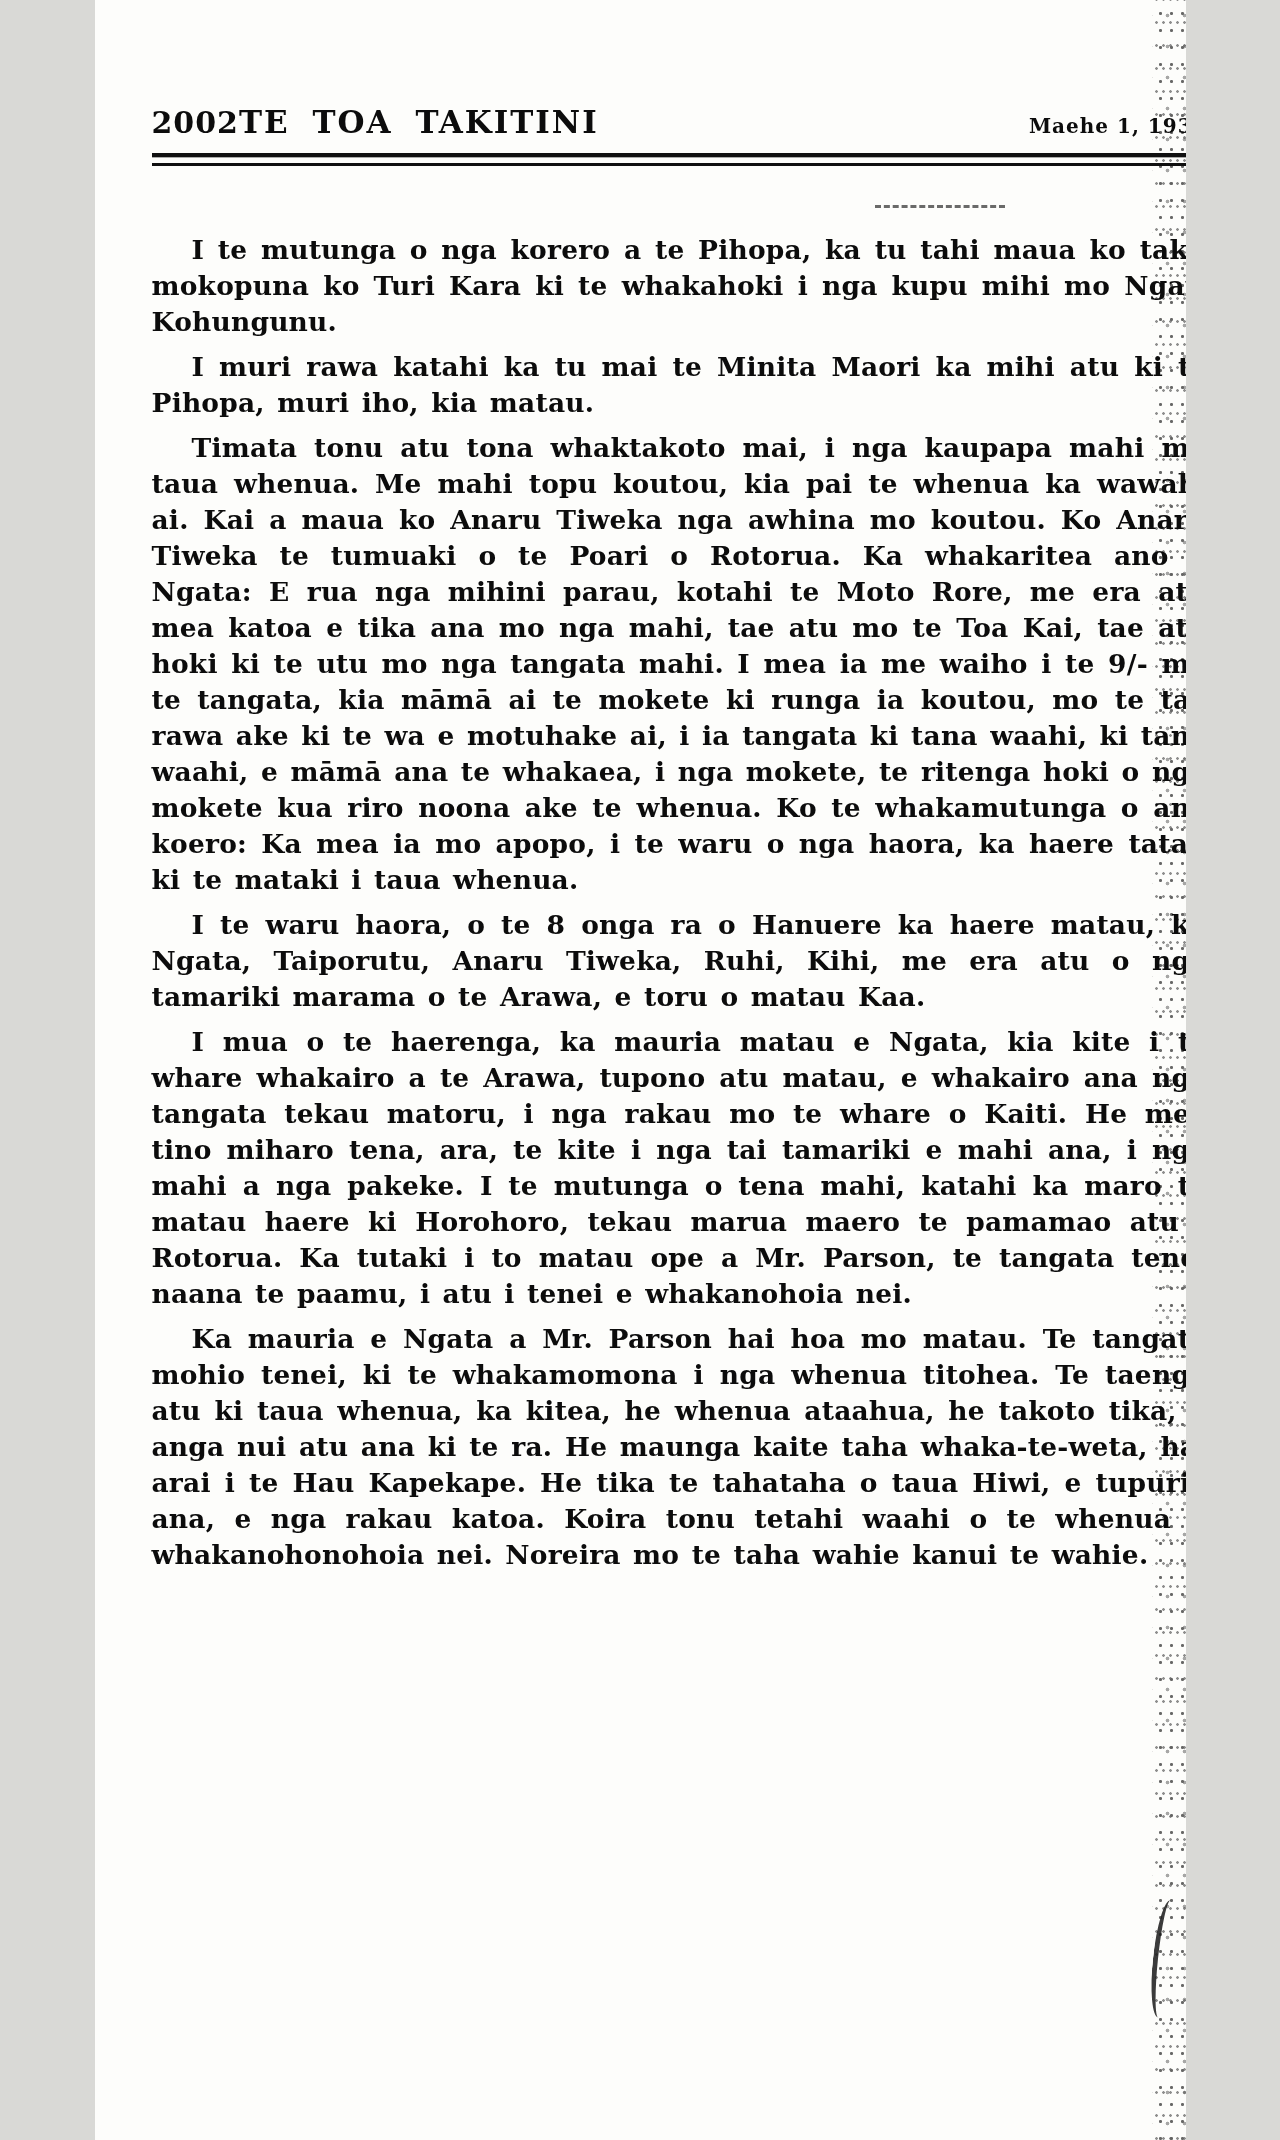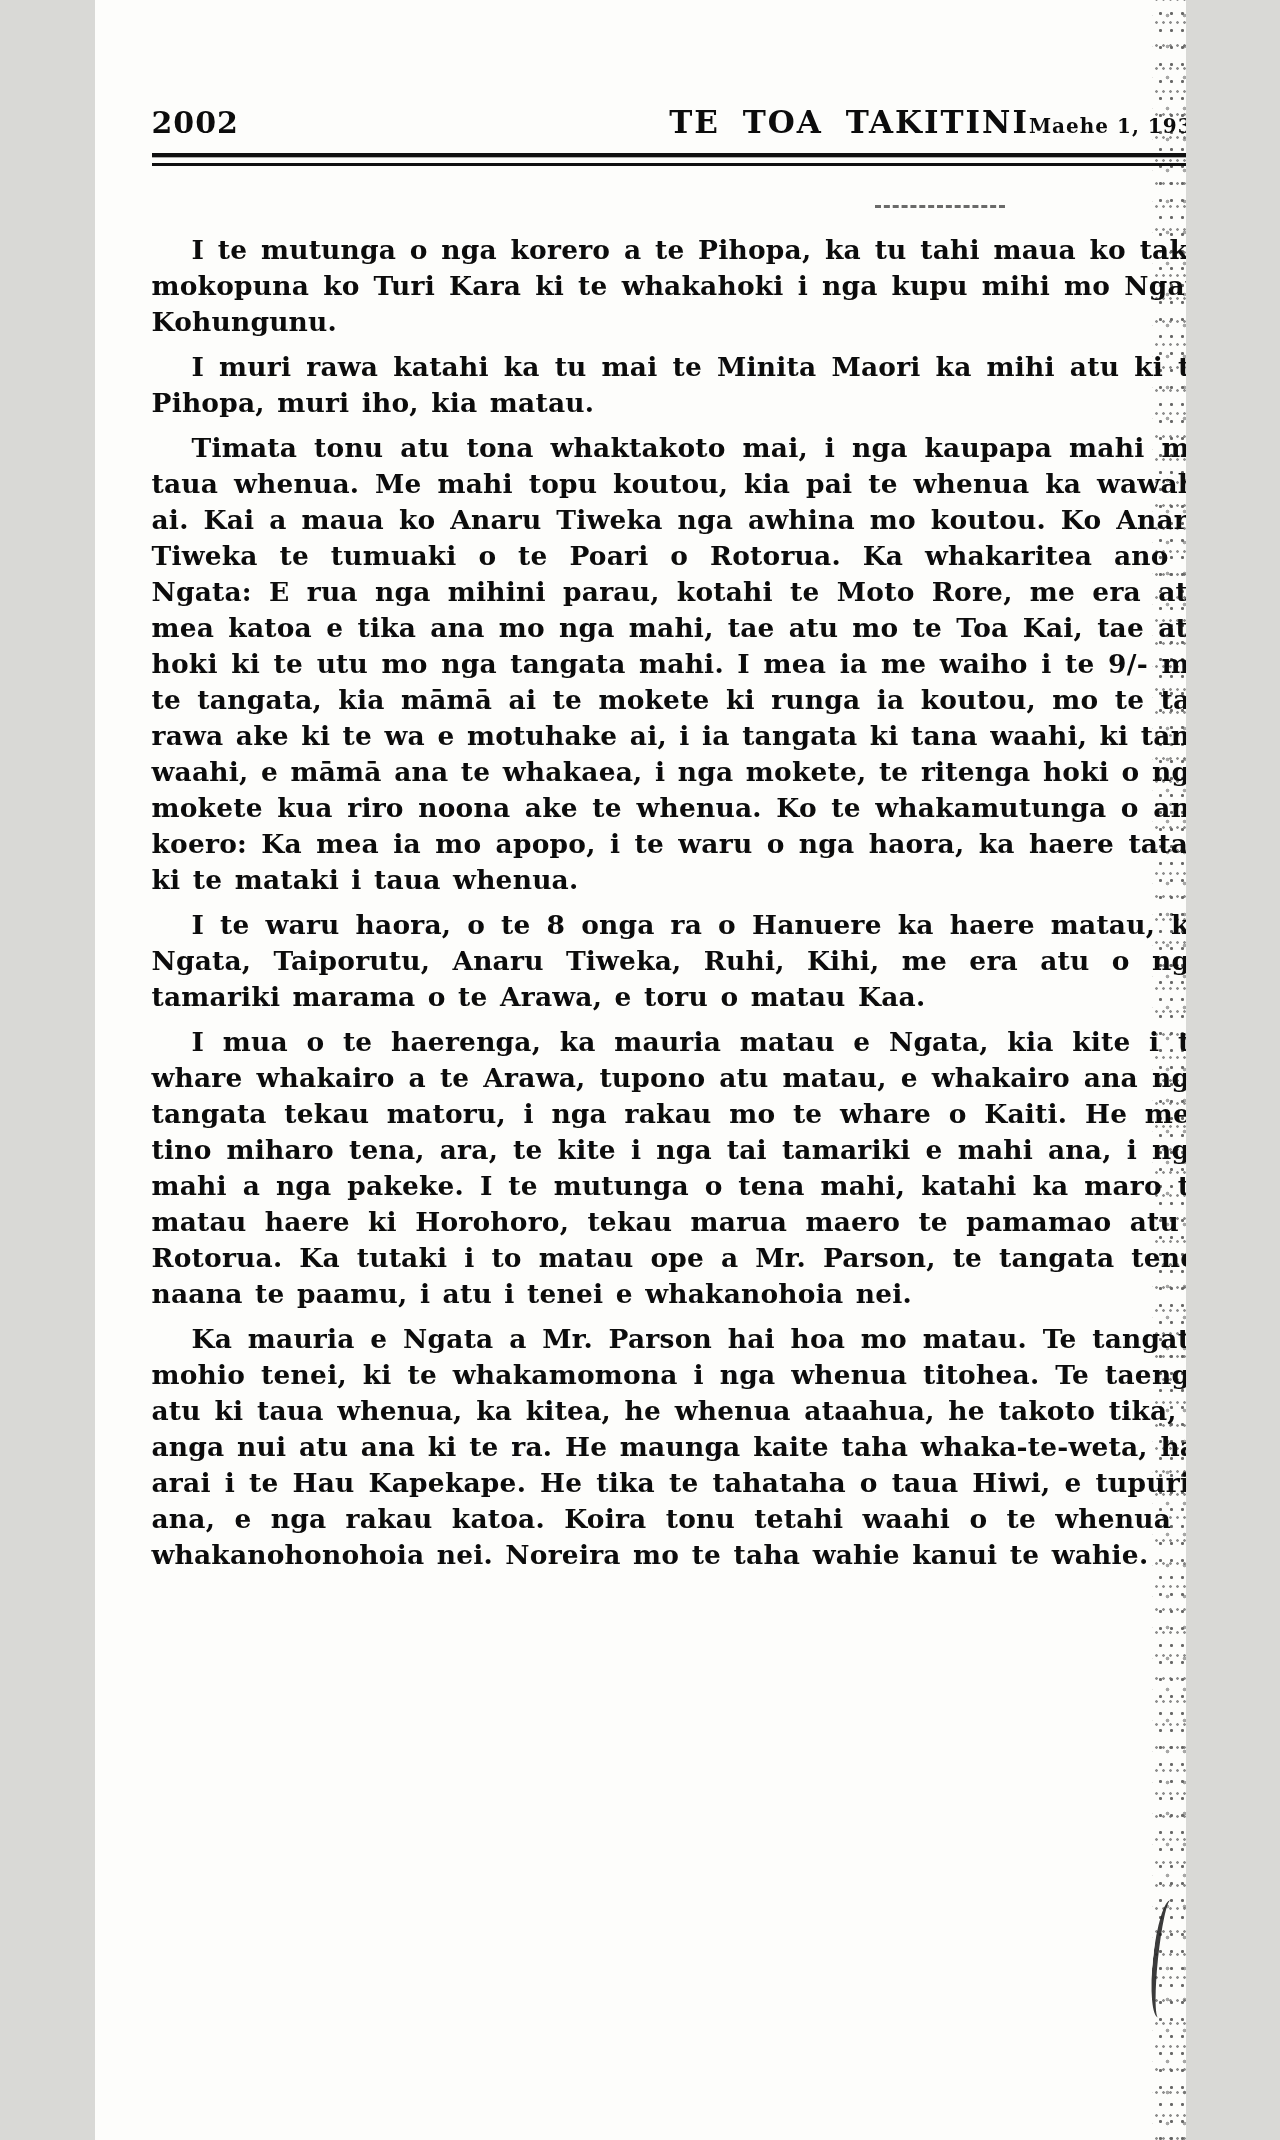--- a/index.html
+++ b/index.html
@@ -28,21 +28,21 @@
     align-items: baseline;
     font-weight: bold;
     white-space: nowrap;
   }
   .page-number {
     font-size: 30px;
     letter-spacing: 1px;
   }
   .journal-title {
     flex: 1;
-    text-align: right;
+    text-align: left;
     font-size: 31px;
     letter-spacing: 2px;
     word-spacing: 10px;
   }
   .issue-date {
     font-size: 20px;
     letter-spacing: 1px;
   }
   .double-rule {
     margin-top: 13px;

